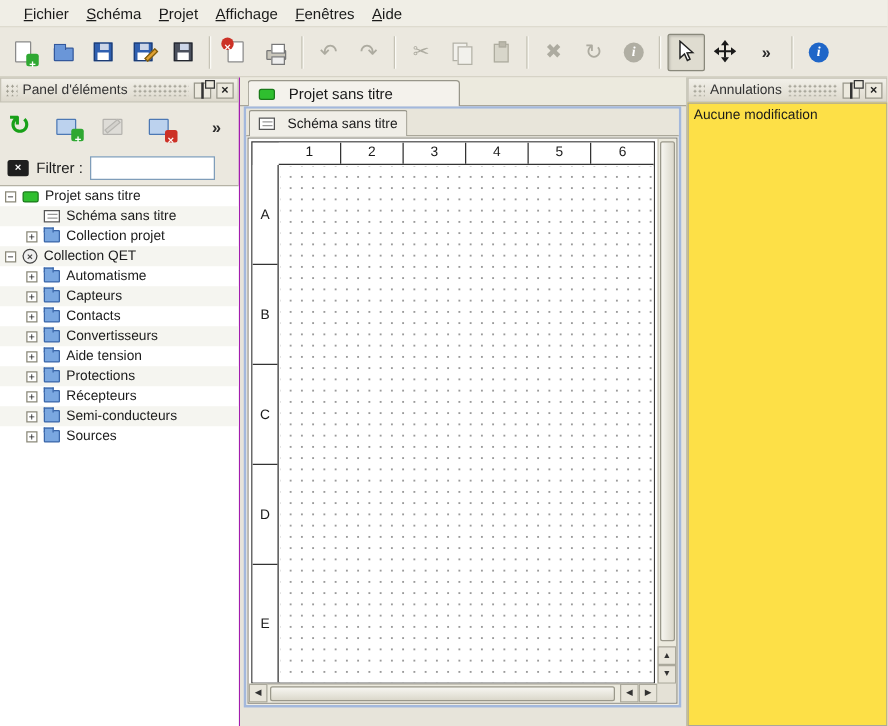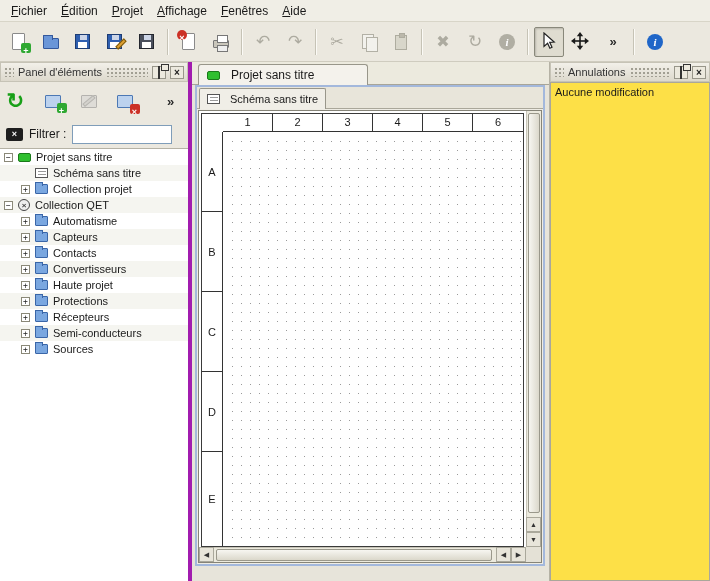--- a/index.html
+++ b/index.html
@@ -2,21 +2,21 @@
 <html><head>
 <meta charset="utf-8">
 <style>
   * { box-sizing: border-box; margin: 0; padding: 0; }
   html,body { width:710px; height:581px; overflow:hidden; }
   body { font-family:"Liberation Sans",sans-serif; font-size:12px; color:#1a1a1a; background:#ebe8df; }
   #app { position:relative; width:710px; height:581px; background:#ebe8df; }
 
   
   .menubar { position:absolute; top:0; left:0; right:0; height:22px; display:flex; align-items:center;
-             padding-left:4px; background:#f0eee6; border-bottom:1px solid #d8d5c8; }
+             padding-left:12px; background:#f0eee6; border-bottom:1px solid #d8d5c8; }
   .menu-item { display:inline-block; padding:3px 7px; font-size:12px; }
   .menu-item::first-letter { text-decoration:underline; }
 
   
   .toolbar { position:absolute; top:22px; left:0; right:0; height:40px; display:flex; align-items:center;
              padding:0 4px; gap:2px; background:#ebe8df; border-bottom:1px solid #cfccbf; }
   .tbtn { width:30px; height:30px; display:flex; align-items:center; justify-content:center;
           border:1px solid transparent; border-radius:2px; flex:0 0 auto; }
   .tbtn.pressed { border:1px solid #89887b; background:#dfdcd0; box-shadow:inset 1px 1px 2px rgba(0,0,0,.18); }
   .tsep { width:2px; height:26px; border-left:1px solid #c6c3b6; border-right:1px solid #fbfaf6; margin:0 3px; flex:0 0 auto; }
@@ -67,21 +67,21 @@
                 gap:4px; padding:0 3px; background:linear-gradient(#f2f0e9,#ddd9cd); border:1px solid #c6c3b6; }
   .grip { height:10px; flex:0 0 10px; background-image:radial-gradient(#a19f93 1px, transparent 1px); background-size:4px 4px; }
   .grip.fill { flex:1; }
   .dock-title-text { font-size:11px; color:#333; white-space:nowrap; }
   .dock-btn { width:14px; height:13px; border:1px solid #98968a; background:#ece9de; text-align:center;
               font:bold 10px/11px "Liberation Sans",sans-serif; color:#222; flex:0 0 auto; }
   .float-glyph { position:relative; width:7px; height:6px; border:1px solid #333; margin:2px auto 0; }
   .float-glyph::after { content:""; position:absolute; left:2px; top:-3px; width:6px; height:5px; border:1px solid #333; background:#ece9de; }
 
   
-  .left-dock { left:0; width:192px; border-right:4px solid #a21caf; }
+  .left-dock { left:0; width:192px; border-right:1px solid #a21caf; }
   .panel-tools { position:absolute; top:20px; left:0; right:0; height:38px; display:flex; align-items:center; padding:0 4px; gap:9px; }
   .ptbtn { width:30px; height:30px; display:flex; align-items:center; justify-content:center; border:1px solid transparent; border-radius:2px; }
   .ptbtn .ic { width:22px; height:22px; }
   .glyph-green { font-size:21px; line-height:22px; font-weight:bold; color:#18a018; }
   .el-box { position:absolute; left:2px; top:5px; width:16px; height:13px; background:#bcd2ee; border:1px solid #4c78b4; border-radius:1px; }
   .pencil2 { position:absolute; left:3px; top:9px; width:14px; height:4px; background:#e8b64c; border:1px solid #9a7a20; transform:rotate(-40deg); }
   .dim { opacity:.45; filter:grayscale(1); }
   .ptspacer { flex:1; }
 
   .filter-row { position:absolute; top:58px; left:0; right:0; height:28px; display:flex; align-items:center; padding:0 6px; gap:6px; }
@@ -151,21 +151,21 @@
 
   svg { display:block; }
 </style>
 </head>
 <body>
 
 <div id="app">
 
   <div class="menubar">
     <span class="menu-item">Fichier</span>
-    <span class="menu-item">Édition</span>
+    <span class="menu-item">Schéma</span>
     <span class="menu-item">Projet</span>
     <span class="menu-item">Affichage</span>
     <span class="menu-item">Fenêtres</span>
     <span class="menu-item">Aide</span>
   </div>
 
   <div class="toolbar">
     <div class="tbtn">
       <span class="ic">
           <span class="pg"></span>
@@ -348,21 +348,21 @@
         <span>Contacts</span>
       </div>
       <div class="trow l1">
         <span class="exp">+</span>
         <span class="ti t-folder"></span>
         <span>Convertisseurs</span>
       </div>
       <div class="trow l1">
         <span class="exp">+</span>
         <span class="ti t-folder"></span>
-        <span>Haute projet</span>
+        <span>Aide tension</span>
       </div>
       <div class="trow l1">
         <span class="exp">+</span>
         <span class="ti t-folder"></span>
         <span>Protections</span>
       </div>
       <div class="trow l1">
         <span class="exp">+</span>
         <span class="ti t-folder"></span>
         <span>Récepteurs</span>

